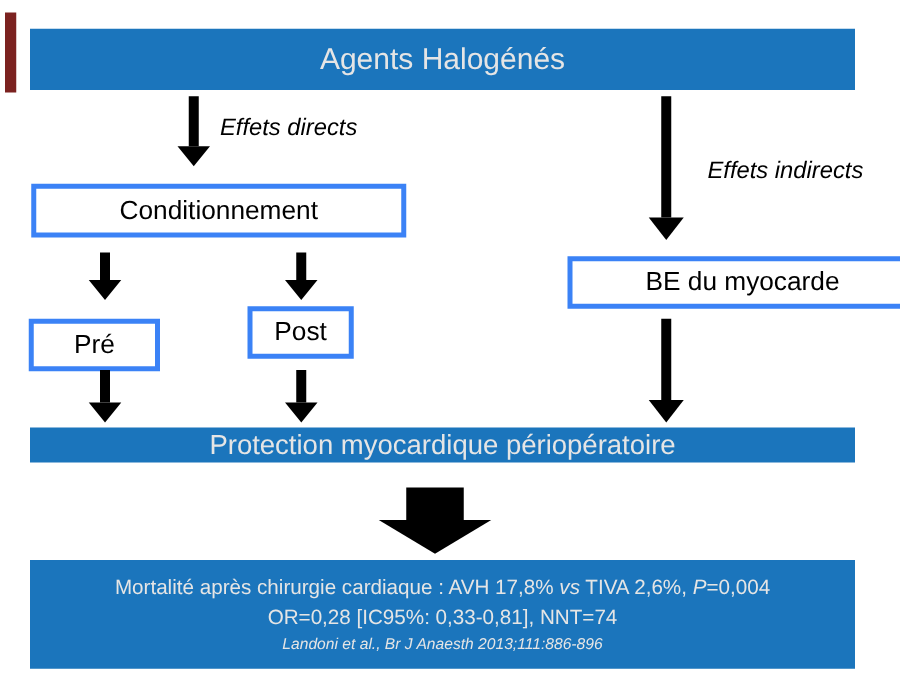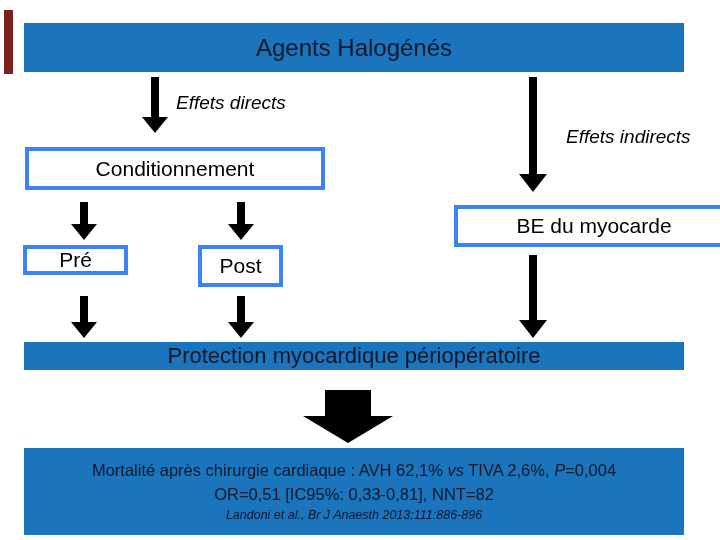--- a/index.html
+++ b/index.html
@@ -2,38 +2,38 @@
 <html style="--accent: #1b75bc; --redmark: #7b2220;"><head>
 <meta charset="utf-8">
 <style>
   html,body{margin:0;padding:0;background:#ffffff;}
   .slide{
     position:relative;width:720px;height:540px;background:#fff;overflow:hidden;
     font-family:"Liberation Sans", sans-serif;color:#000;
   }
   .red-mark{position:absolute;left:4px;top:10px;width:9px;height:64px;background:var(--redmark,#7b2220);}
   .bluebar{
-    position:absolute;background:var(--accent,#1b75bc);color:#0f172a;
+    position:absolute;background:var(--accent,#1b75bc);color:#e5e5e5;
     display:flex;align-items:center;justify-content:center;text-align:center;
   }
   .title-bar{left:24px;top:23px;width:660px;height:49px;font-size:24px;}
   .protection-bar{left:24px;top:342px;width:660px;height:28px;font-size:22px;}
   .result-box{
     left:24px;top:448px;width:660px;height:87px;flex-direction:column;
     justify-content:center;gap:2px;font-size:16.5px;line-height:1.35;
   }
   .result-cite{font-size:12.5px;font-style:italic;}
   .it{font-style:italic;}
   .wbox{
     position:absolute;background:#fff;border:4px solid #3b82f6;
     display:flex;align-items:center;justify-content:center;
     font-size:21px;box-sizing:border-box;text-align:center;
   }
   .box-conditionnement{left:25px;top:147px;width:300px;height:43px;}
-  .box-pre{left:23px;top:245px;width:105px;height:30px;}
+  .box-pre{left:23px;top:255px;width:105px;height:42px;}
   .box-post{left:198px;top:245px;width:85px;height:42px;}
   .box-be{left:414px;top:205px;width:280px;height:42px;margin-left:40px;}
   .flabel{position:absolute;font-size:19px;font-style:italic;white-space:nowrap;}
   .lbl-directs{left:176px;top:92px;}
   .lbl-indirects{left:566px;top:126px;}
   
   .varrow{position:absolute;display:flex;flex-direction:column;align-items:center;}
   .varrow .shaft{width:8px;flex:1;background:#000;}
   .varrow .head{
     width:0;height:0;border-left:13px solid transparent;
@@ -119,19 +119,19 @@
     <span>Protection myocardique périopératoire</span>
   </div>
 
   <div class="block-arrow">
     <div class="bshaft"></div>
     <div class="bhead"></div>
   </div>
 
   <div class="bluebar result-box">
     <div>
-      <span>Mortalité après chirurgie cardiaque : AVH 62,1% </span><span class="it">vs</span><span> TIVA 2,6%, </span><span class="it">P</span><span>=0,004</span>
+      <span>Mortalité après chirurgie cardiaque : AVH 17,8% </span><span class="it">vs</span><span> TIVA 2,6%, </span><span class="it">P</span><span>=0,004</span>
     </div>
-    <div>OR=0,51 [IC95%: 0,33-0,81], NNT=82</div>
+    <div>OR=0,28 [IC95%: 0,33-0,81], NNT=74</div>
     <div class="result-cite">Landoni et al., Br J Anaesth 2013;111:886-896</div>
   </div>
 
 </div>
 
 </body></html>

